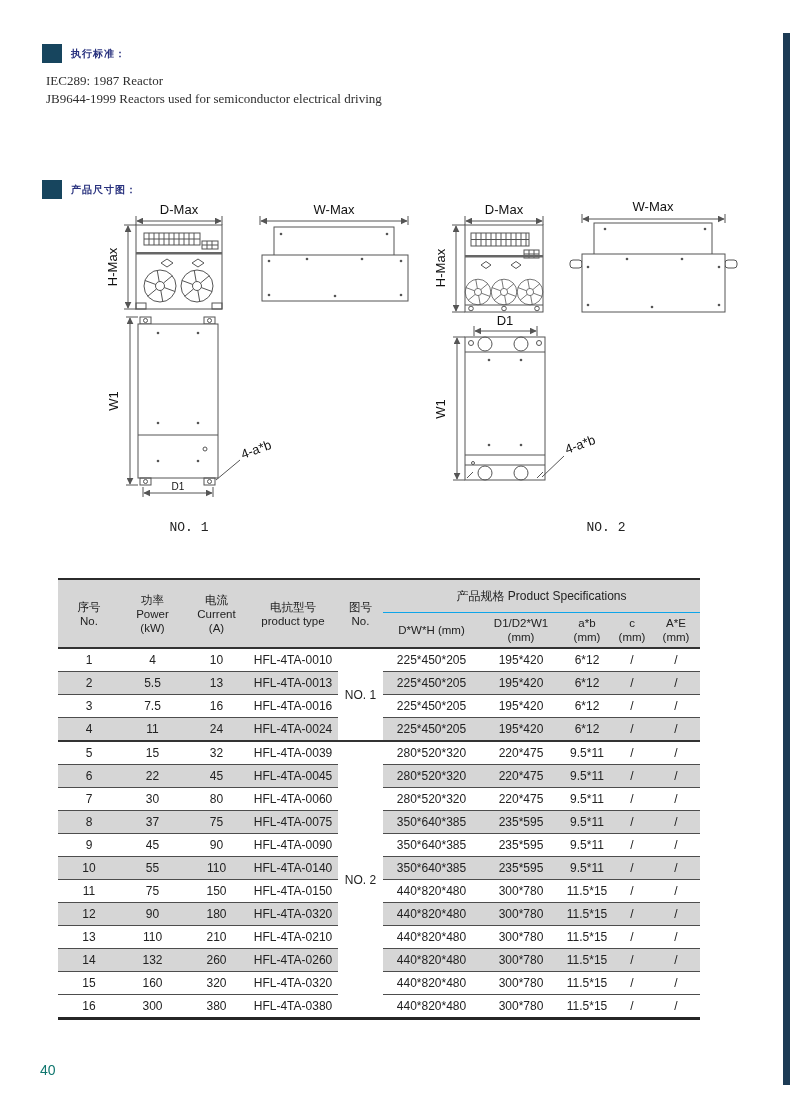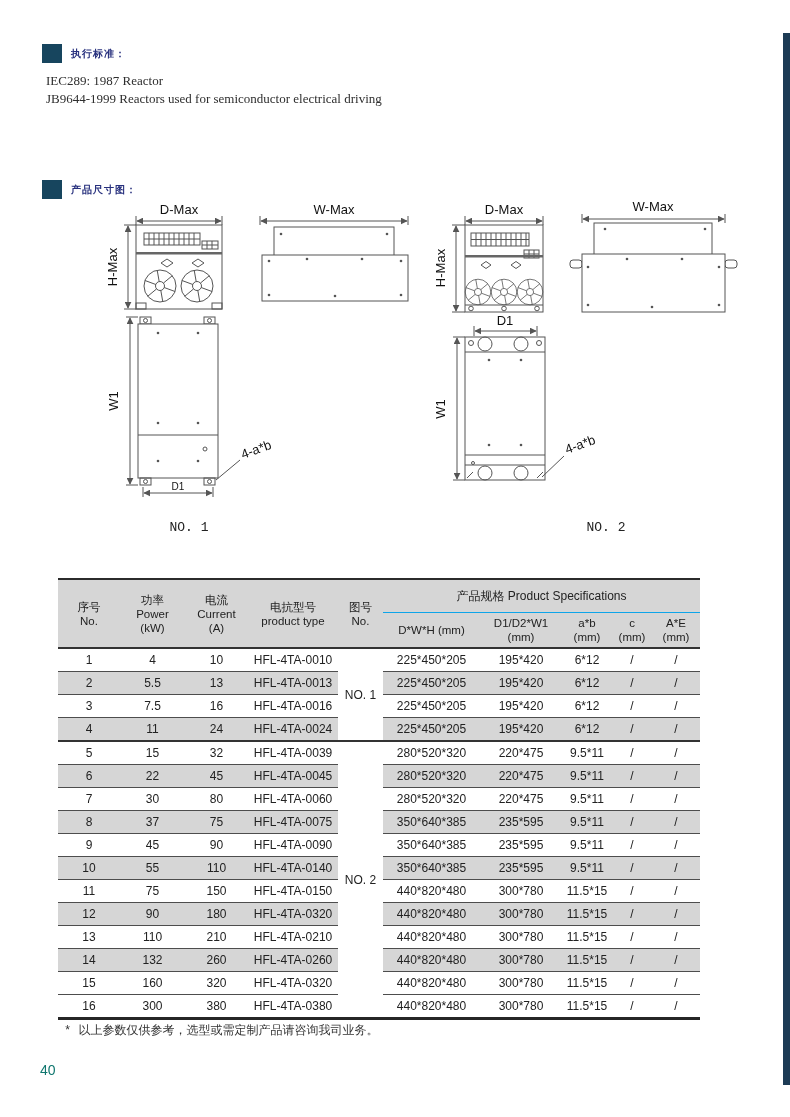--- a/index.html
+++ b/index.html
@@ -472,15 +472,14 @@
           <td>HFL-4TA-0380</td>
           <td>440*820*480</td>
           <td>300*780</td>
           <td>11.5*15</td>
           <td>/</td>
           <td>/</td>
         </tr>
       </tbody>
   </table>
 
-  <div class="footnote">* 以上参数仅供参考，选型或需定制产品请咨询我司业务。</div>
   <div class="page-num">40</div>
 </div>
 
 </body></html>

